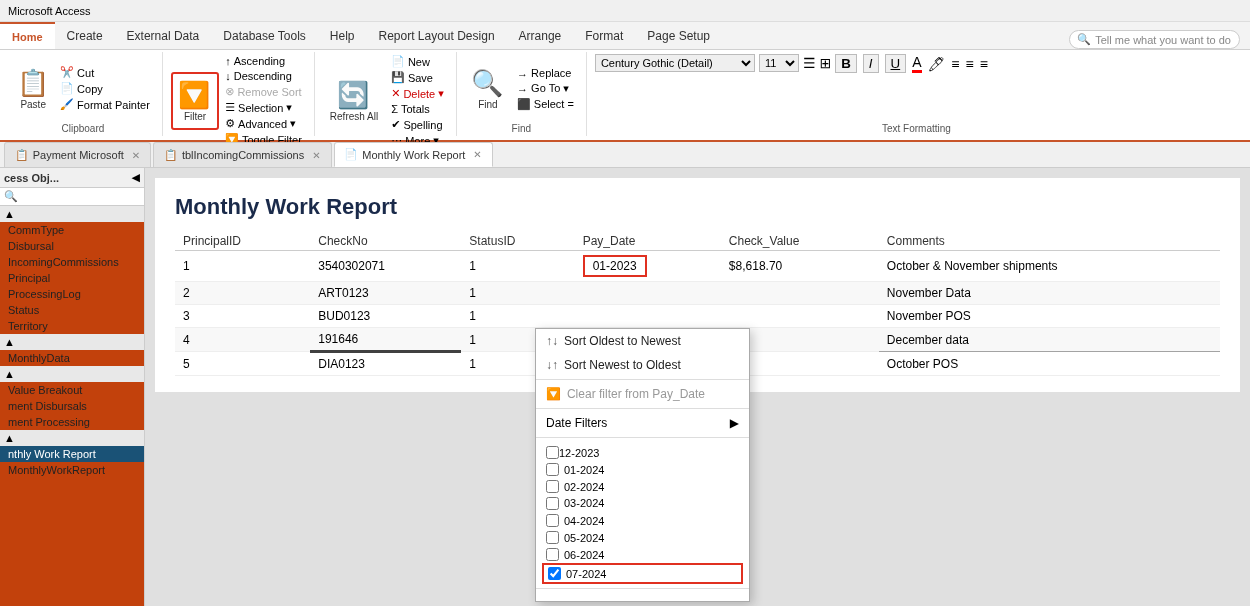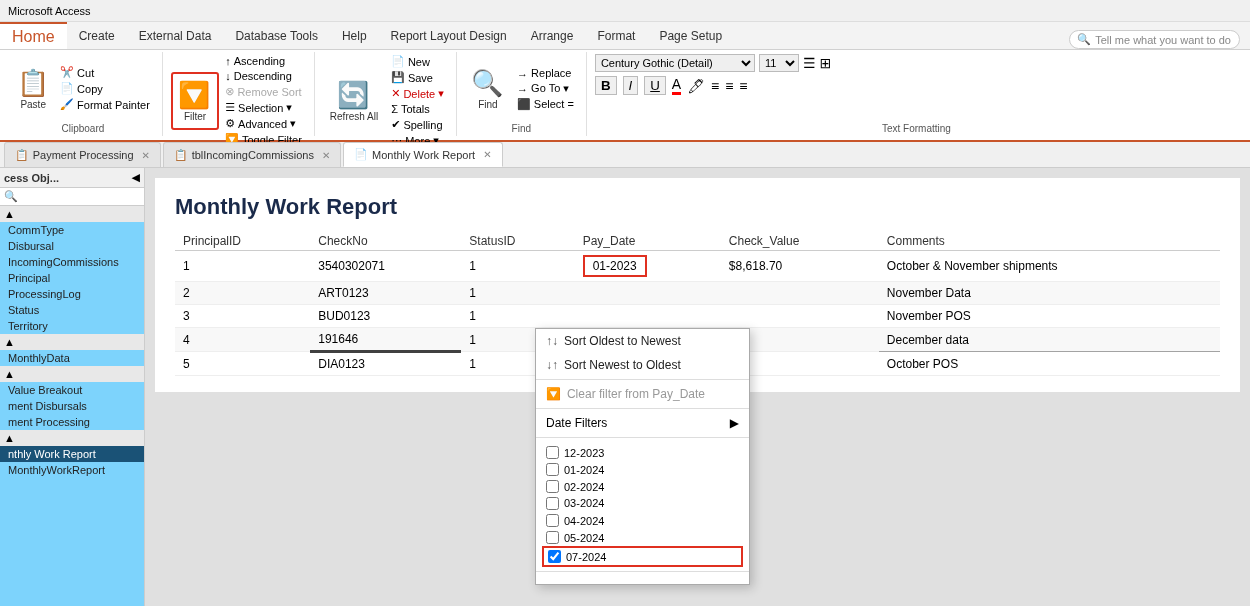--- a/index.html
+++ b/index.html
@@ -8,21 +8,21 @@
 </head>
 <body>
 
 <div style="height:22px;background:#f0f0f0;display:flex;align-items:center;padding:0 8px;font-size:11px;border-bottom:1px solid #ddd;">
   <span>Microsoft Access</span>
 </div>
 
 <div style="background:#fff;border-bottom:2px solid #c8552a;">
 
   <div style="display:flex;align-items:flex-end;background:#f3f3f3;height:28px;border-bottom:1px solid #d0d0d0;">
-    <div style="padding:4px 12px;font-size:16px;cursor:pointer;height:100%;display:flex;align-items:center;background:#fff;color:#c8552a;font-weight:400;border-top:2px solid #c8552a;">Home</div>
+    <div style="padding:4px 12px;font-size:11px;cursor:pointer;height:100%;display:flex;align-items:center;background:#fff;color:#c8552a;font-weight:700;border-top:2px solid #c8552a;">Home</div>
     <div style="padding:4px 12px;font-size:12px;cursor:pointer;height:100%;display:flex;align-items:center;color:#333;">Create</div>
     <div style="padding:4px 12px;font-size:12px;cursor:pointer;height:100%;display:flex;align-items:center;color:#333;">External Data</div>
     <div style="padding:4px 12px;font-size:12px;cursor:pointer;height:100%;display:flex;align-items:center;color:#333;">Database Tools</div>
     <div style="padding:4px 12px;font-size:12px;cursor:pointer;height:100%;display:flex;align-items:center;color:#333;">Help</div>
     <div style="padding:4px 12px;font-size:12px;cursor:pointer;height:100%;display:flex;align-items:center;color:#333;">Report Layout Design</div>
     <div style="padding:4px 12px;font-size:12px;cursor:pointer;height:100%;display:flex;align-items:center;color:#333;">Arrange</div>
     <div style="padding:4px 12px;font-size:12px;cursor:pointer;height:100%;display:flex;align-items:center;color:#333;">Format</div>
     <div style="padding:4px 12px;font-size:12px;cursor:pointer;height:100%;display:flex;align-items:center;color:#333;">Page Setup</div>
     <div style="margin-left:auto;margin-right:10px;display:flex;align-items:center;border:1px solid #ccc;padding:2px 8px;background:#fff;border-radius:12px;gap:4px;font-size:11px;color:#888;">
       <span>🔍</span>
@@ -147,21 +147,21 @@
           <div style="display:flex;align-items:center;gap:3px;padding:1px 4px;cursor:pointer;border-radius:2px;font-size:11px;">
             <span>⬛</span>
             <span>Select =</span>
           </div>
         </div>
       </div>
       <span style="font-size:10px;color:#555;margin-top:auto;">Find</span>
     </div>
 
     <div style="display:flex;flex-direction:column;align-items:center;padding:2px 8px;height:84px;flex:1;">
-      <div style="display:flex;gap:4px;flex:1;align-items:flex-start;flex-direction:column;width:100%;">
+      <div style="display:flex;gap:4px;flex:1;align-items:flex-start;flex-direction:row;width:100%;">
         <div style="display:flex;gap:4px;align-items:center;">
           <select style="font-size:11px;padding:1px;border:1px solid #bbb;width:160px;">
             <option>Century Gothic (Detail)</option>
           </select>
           <select style="font-size:11px;padding:1px;border:1px solid #bbb;width:40px;">
             <option>11</option>
           </select>
           <span style="font-size:14px;">☰</span>
           <span style="font-size:14px;">⊞</span>
         </div>
@@ -177,38 +177,38 @@
         </div>
       </div>
       <span style="font-size:10px;color:#555;margin-top:auto;">Text Formatting</span>
     </div>
   </div>
 </div>
 
 <div style="background:#f0f0f0;display:flex;align-items:center;height:26px;border-bottom:1px solid #ccc;padding-left:4px;gap:0;">
   <div style="display:flex;align-items:center;gap:4px;padding:3px 10px;font-size:11px;border:1px solid #ccc;border-bottom:none;border-radius:3px 3px 0 0;background:#e4e4e4;cursor:pointer;height:100%;color:#333;">
     <span>📋</span>
-    <span>Payment Processing</span>
+    <span>Payment Microsoft</span>
     <span style="font-size:10px;color:#888;cursor:pointer;margin-left:4px;">✕</span>
   </div>
   <div style="display:flex;align-items:center;gap:4px;padding:3px 10px;font-size:11px;border:1px solid #ccc;border-bottom:none;border-radius:3px 3px 0 0;background:#e4e4e4;cursor:pointer;height:100%;color:#333;margin-left:2px;">
     <span>📋</span>
     <span>tblIncomingCommissions</span>
     <span style="font-size:10px;color:#888;cursor:pointer;margin-left:4px;">✕</span>
   </div>
   <div style="display:flex;align-items:center;gap:4px;padding:3px 10px;font-size:11px;border:1px solid #ccc;border-bottom:1px solid #fff;border-radius:3px 3px 0 0;background:#fff;cursor:pointer;height:100%;color:#333;margin-left:2px;">
     <span>📄</span>
     <span>Monthly Work Report</span>
     <span style="font-size:10px;color:#888;cursor:pointer;margin-left:4px;">✕</span>
   </div>
 </div>
 
 <div style="display:flex;height:438px;">
 
-  <div style="width:145px;background:#7dd3fc;border-right:1px solid #ccc;overflow:hidden;flex-shrink:0;font-size:11px;">
+  <div style="width:145px;background:#c2410c;border-right:1px solid #ccc;overflow:hidden;flex-shrink:0;font-size:11px;">
     <div style="display:flex;align-items:center;justify-content:space-between;padding:3px 4px;background:#f0f0f0;border-bottom:1px solid #ccc;">
       <span style="font-size:11px;font-weight:bold;color:#333;">cess Obj...</span>
       <span style="cursor:pointer;">◀</span>
     </div>
     <div style="padding:2px 4px;display:flex;align-items:center;border-bottom:1px solid #ccc;background:#fff;">
       <span style="color:#888;">🔍</span>
     </div>
 
     <div style="display:flex;align-items:center;justify-content:space-between;padding:2px 4px;background:#e8e8e8;cursor:pointer;font-size:11px;font-weight:bold;">
       <span>▲</span>
@@ -325,21 +325,21 @@
         <span>Clear filter from Pay_Date</span>
       </div>
       <div style="border-top:1px solid #ddd;margin:2px 0;"></div>
       <div style="display:flex;align-items:center;justify-content:space-between;padding:5px 10px;cursor:pointer;">
         <span>Date Filters</span>
         <span>▶</span>
       </div>
       <div style="border-top:1px solid #ddd;margin:2px 0;"></div>
 
       <div style="padding:4px 6px;max-height:160px;overflow-y:auto;">
-        <div style="display:flex;align-items:center;gap:5px;padding:2px 4px;font-size:11px;cursor:pointer;">
+        <div style="display:flex;align-items:center;padding:2px 4px;font-size:11px;cursor:pointer;">
           <input type="checkbox" style=""> 
             <span>12-2023</span>
         </div>
         <div style="display:flex;align-items:center;gap:5px;padding:2px 4px;font-size:11px;cursor:pointer;">
           <input type="checkbox" style=""> 
             <span>01-2024</span>
         </div>
         <div style="display:flex;align-items:center;gap:5px;padding:2px 4px;font-size:11px;cursor:pointer;">
           <input type="checkbox" style=""> 
             <span>02-2024</span>
@@ -348,20 +348,24 @@
           <input type="checkbox" style=""> 
             <span>03-2024</span>
         </div>
         <div style="display:flex;align-items:center;gap:5px;padding:2px 4px;font-size:11px;cursor:pointer;">
           <input type="checkbox" style=""> 
             <span>04-2024</span>
         </div>
         <div style="display:flex;align-items:center;gap:5px;padding:2px 4px;font-size:11px;cursor:pointer;">
           <input type="checkbox" style=""> 
             <span>05-2024</span>
+        </div>
+        <div style="display:flex;align-items:center;gap:5px;padding:2px 4px;font-size:11px;cursor:pointer;">
+          <input type="checkbox" style=""> 
+            <span>06-2024</span>
         </div>
         <div style="display:flex;align-items:center;gap:5px;padding:2px 4px;font-size:11px;cursor:pointer;border:2px solid #e03020;background:#fff;">
           <input type="checkbox" checked="" style=""> 
             <span>07-2024</span>
         </div>
       </div>
 
       <div style="display:flex;gap:4px;justify-content:center;padding:6px;border-top:1px solid #ddd;">
         
         

